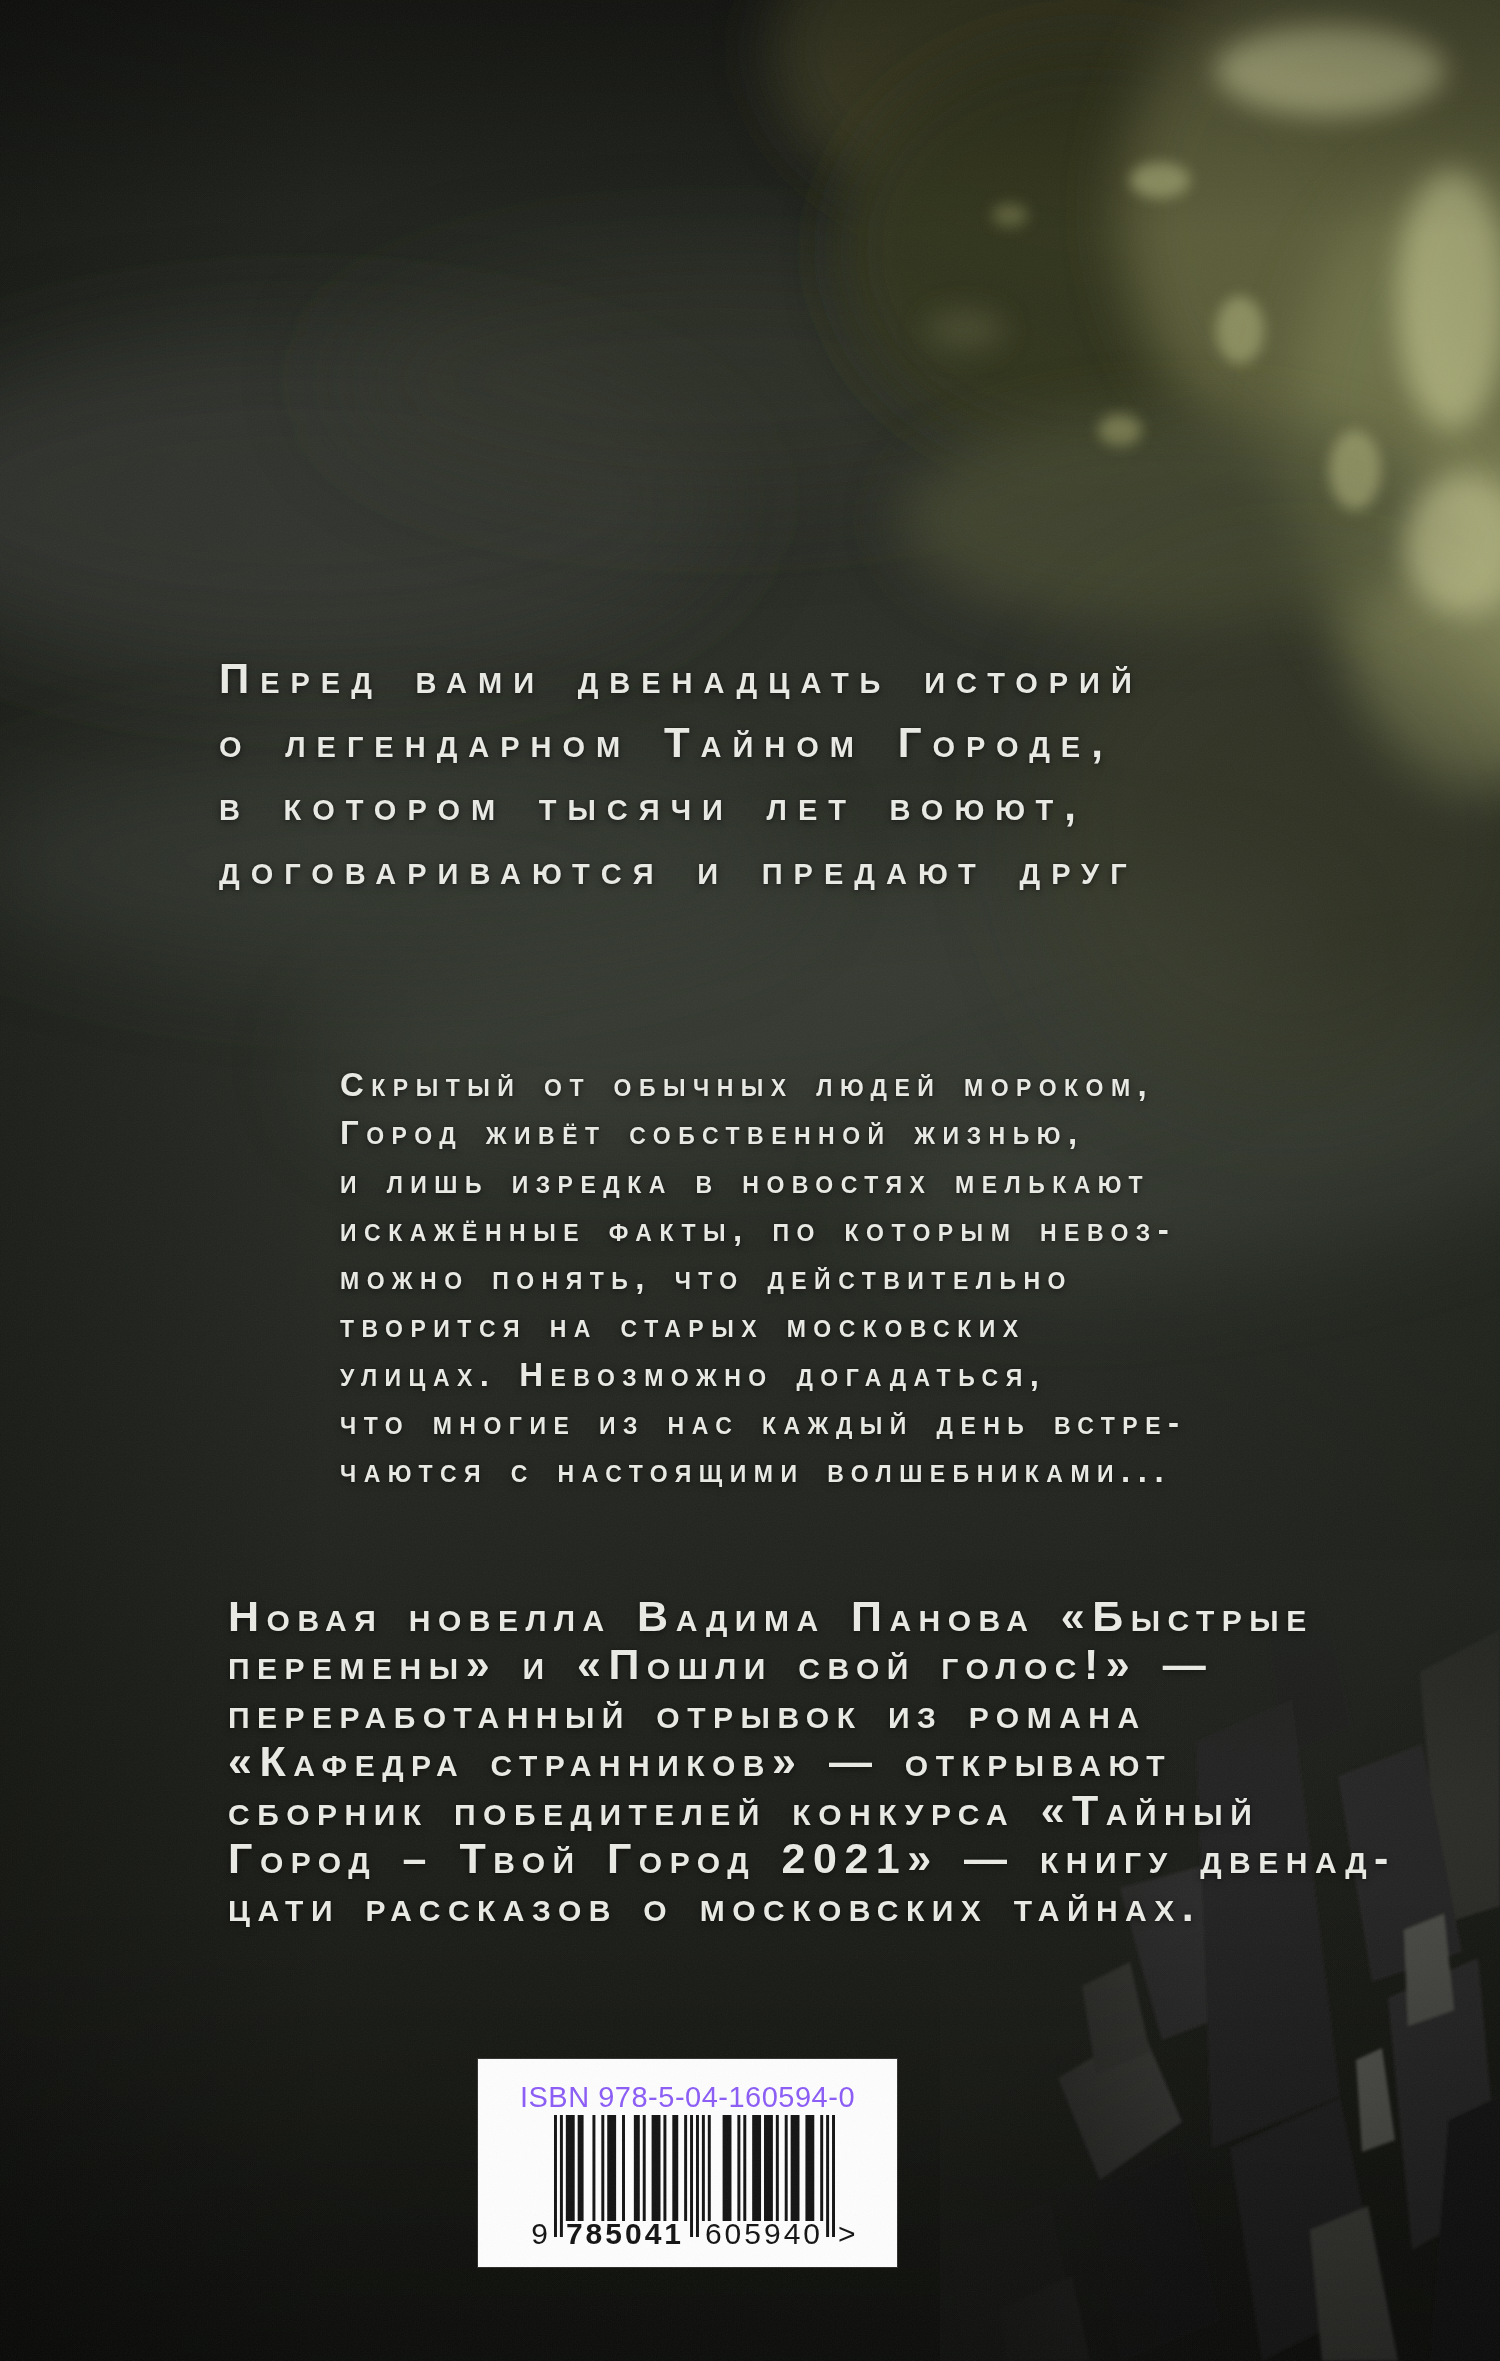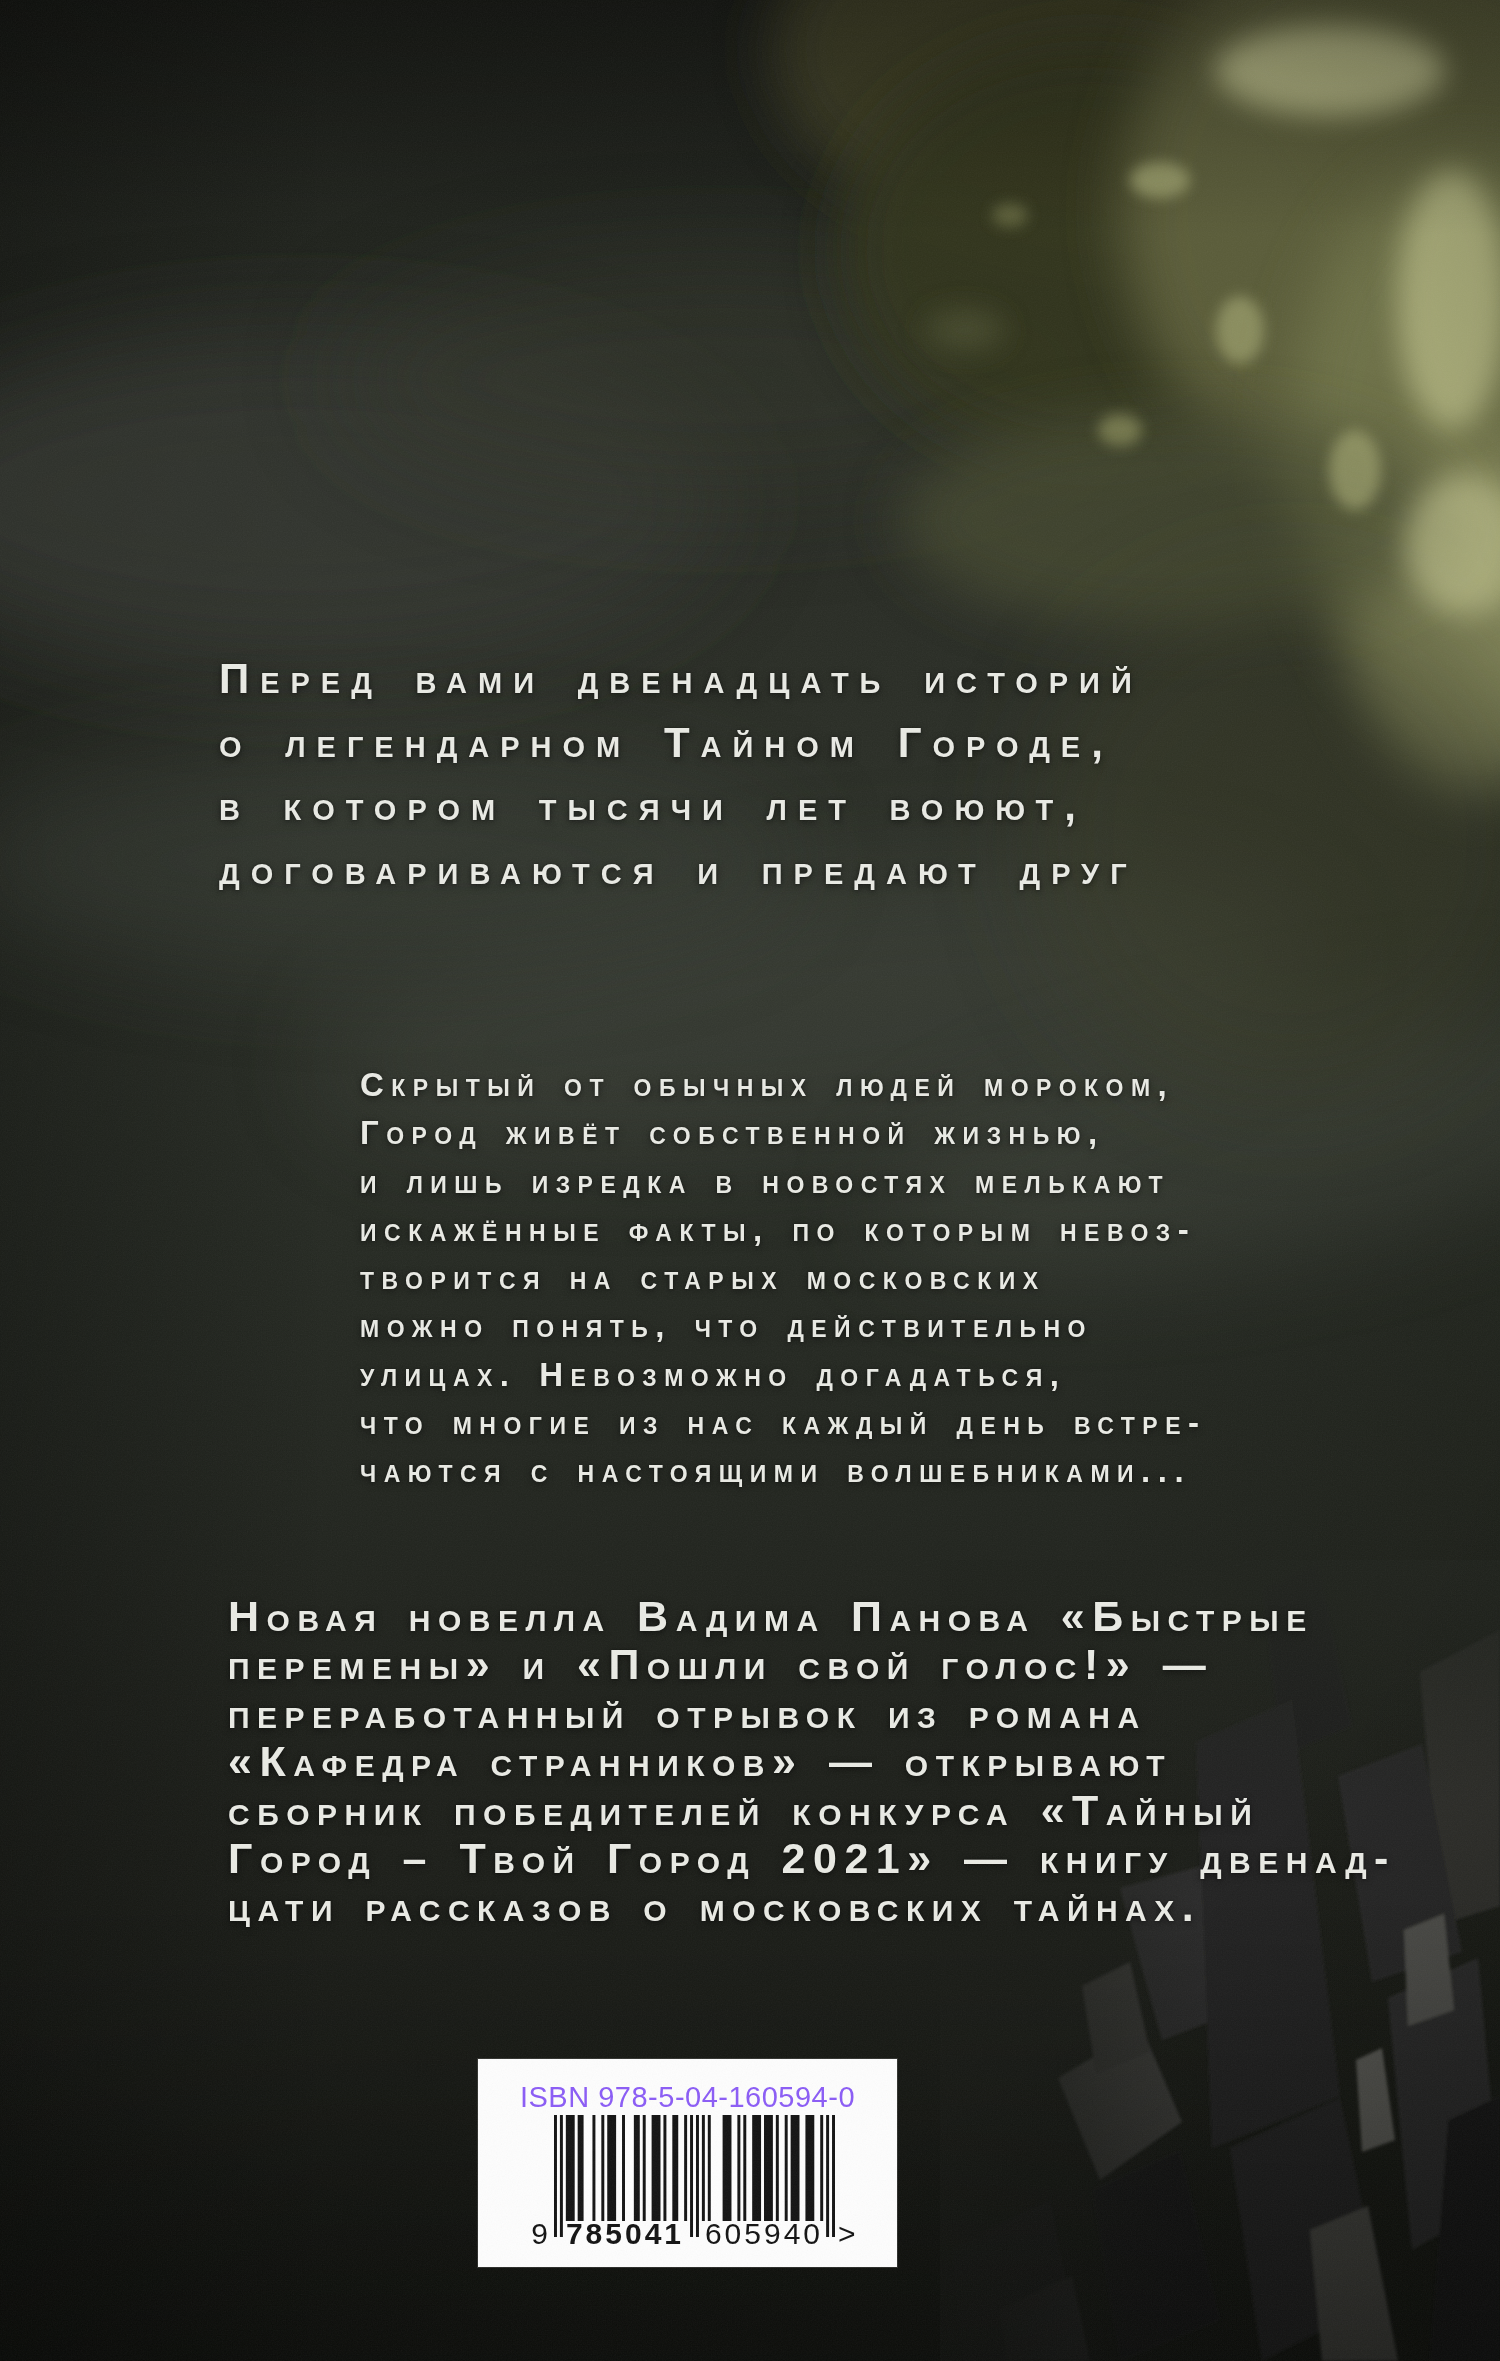--- a/index.html
+++ b/index.html
@@ -18,21 +18,21 @@
       linear-gradient(180deg, rgba(0,0,0,.3) 0%, rgba(0,0,0,0) 10%, rgba(0,0,0,0) 80%, rgba(0,0,0,.38) 100%);
   }
   .blurb{
     position:absolute;color:#e9eae4;font-weight:700;
     font-variant:small-caps;
     text-shadow:0 2px 7px rgba(0,0,0,.55), 0 0 2px rgba(0,0,0,.4);
     white-space:nowrap;
   }
   .blurb .line{display:block;}
   .p1{left:219px;top:647px;font-size:42px;line-height:63.5px;letter-spacing:11px;word-spacing:10px;}
-  .p2{left:360px;top:1061px;font-size:33px;line-height:48.3px;letter-spacing:7.5px;word-spacing:6px;}
+  .p2{left:340px;top:1061px;font-size:33px;line-height:48.3px;letter-spacing:7.5px;word-spacing:6px;}
   .p3{left:228px;top:1592px;font-size:43px;line-height:48.4px;letter-spacing:7.5px;word-spacing:6px;}
   .barcode-box{
     position:absolute;left:478px;top:2059px;width:419px;height:208px;
     background:#fdfdfd;color:#131313;box-shadow:0 0 0 1px rgba(255,255,255,.12);
   }
   .isbn-label{
     position:absolute;top:22px;left:0;right:0;text-align:center;
     font-size:29px;font-weight:400;letter-spacing:.5px;color:#8b5cf6;
   }
   .ean-svg{position:absolute;left:76px;top:56px;}
@@ -132,22 +132,22 @@
       <div class="line">Перед вами двенадцать историй</div>
       <div class="line">о легендарном Тайном Городе,</div>
       <div class="line">в котором тысячи лет воюют,</div>
       <div class="line">договариваются и предают друг</div>
     </section>
   <section class="blurb p2">
       <div class="line">Скрытый от обычных людей мороком,</div>
       <div class="line">Город живёт собственной жизнью,</div>
       <div class="line">и лишь изредка в новостях мелькают</div>
       <div class="line">искажённые факты, по которым невоз-</div>
+      <div class="line">можно понять, что действительно</div>
       <div class="line">творится на старых московских</div>
-      <div class="line">можно понять, что действительно</div>
       <div class="line">улицах. Невозможно догадаться,</div>
       <div class="line">что многие из нас каждый день встре-</div>
       <div class="line">чаются с настоящими волшебниками...</div>
     </section>
   <section class="blurb p3">
       <div class="line">Новая новелла Вадима Панова «Быстрые</div>
       <div class="line">перемены» и «Пошли свой голос!» —</div>
       <div class="line">переработанный отрывок из романа</div>
       <div class="line">«Кафедра странников» — открывают</div>
       <div class="line">сборник победителей конкурса «Тайный</div>

